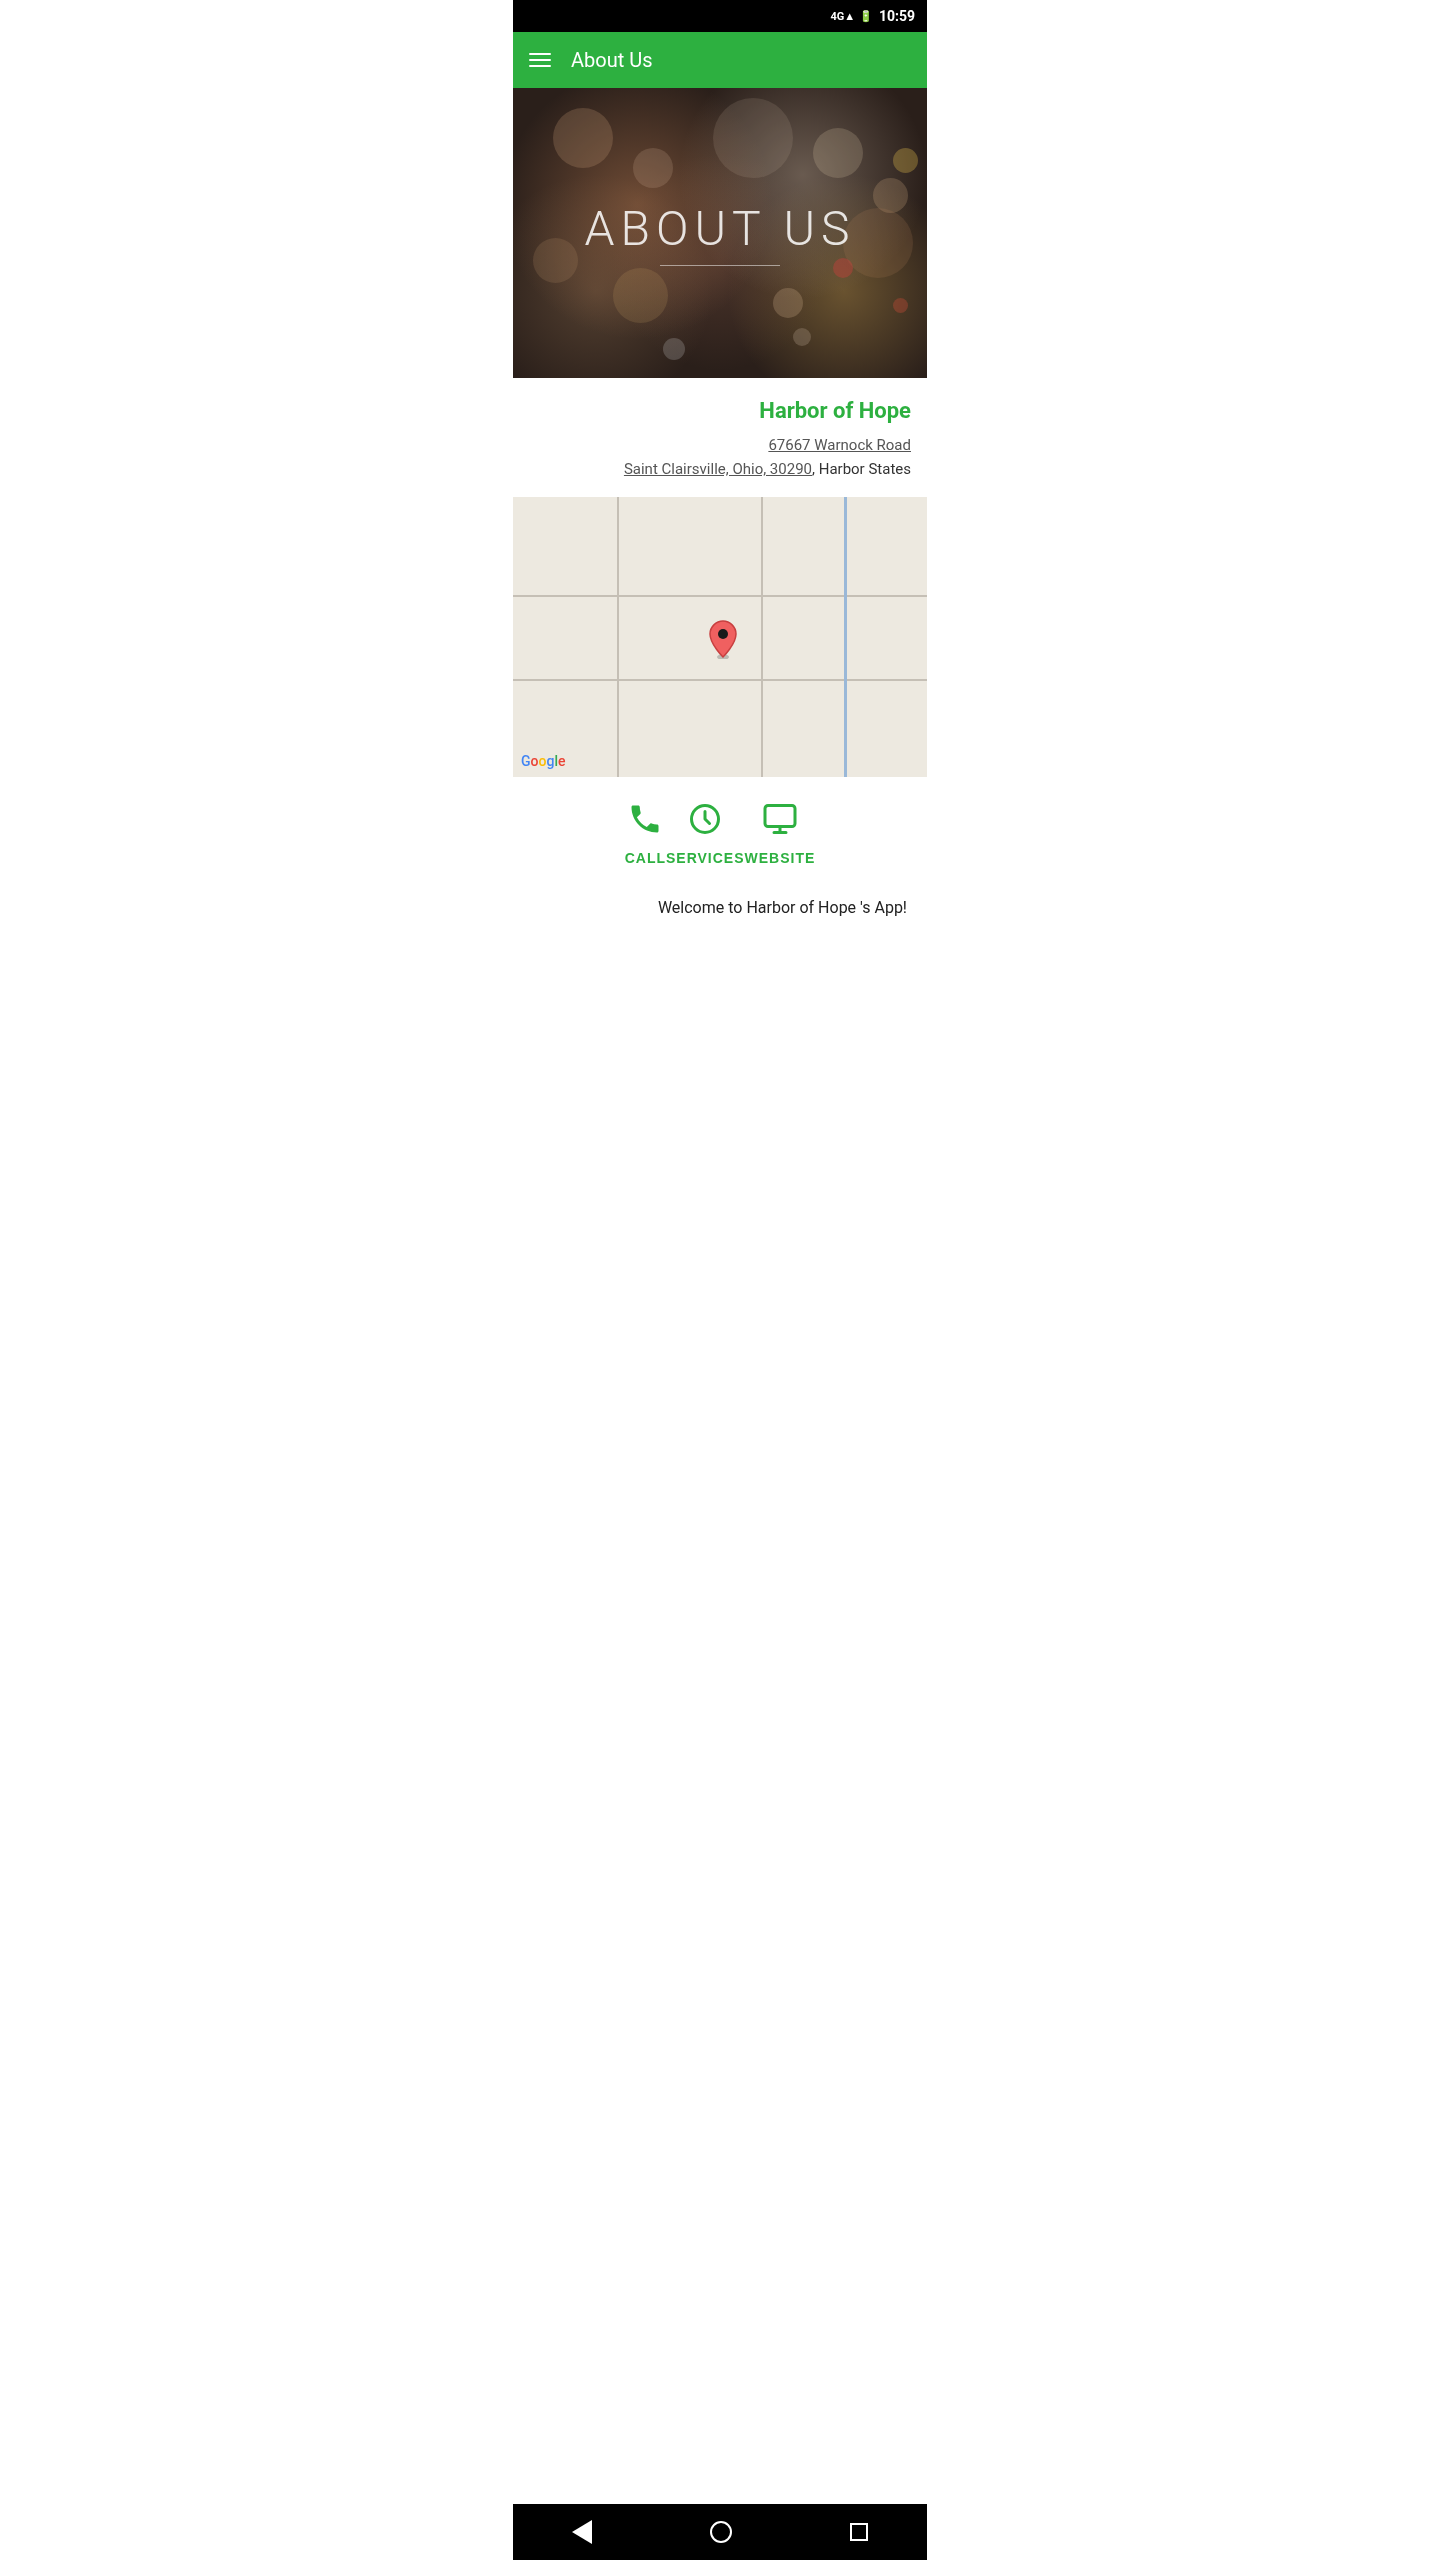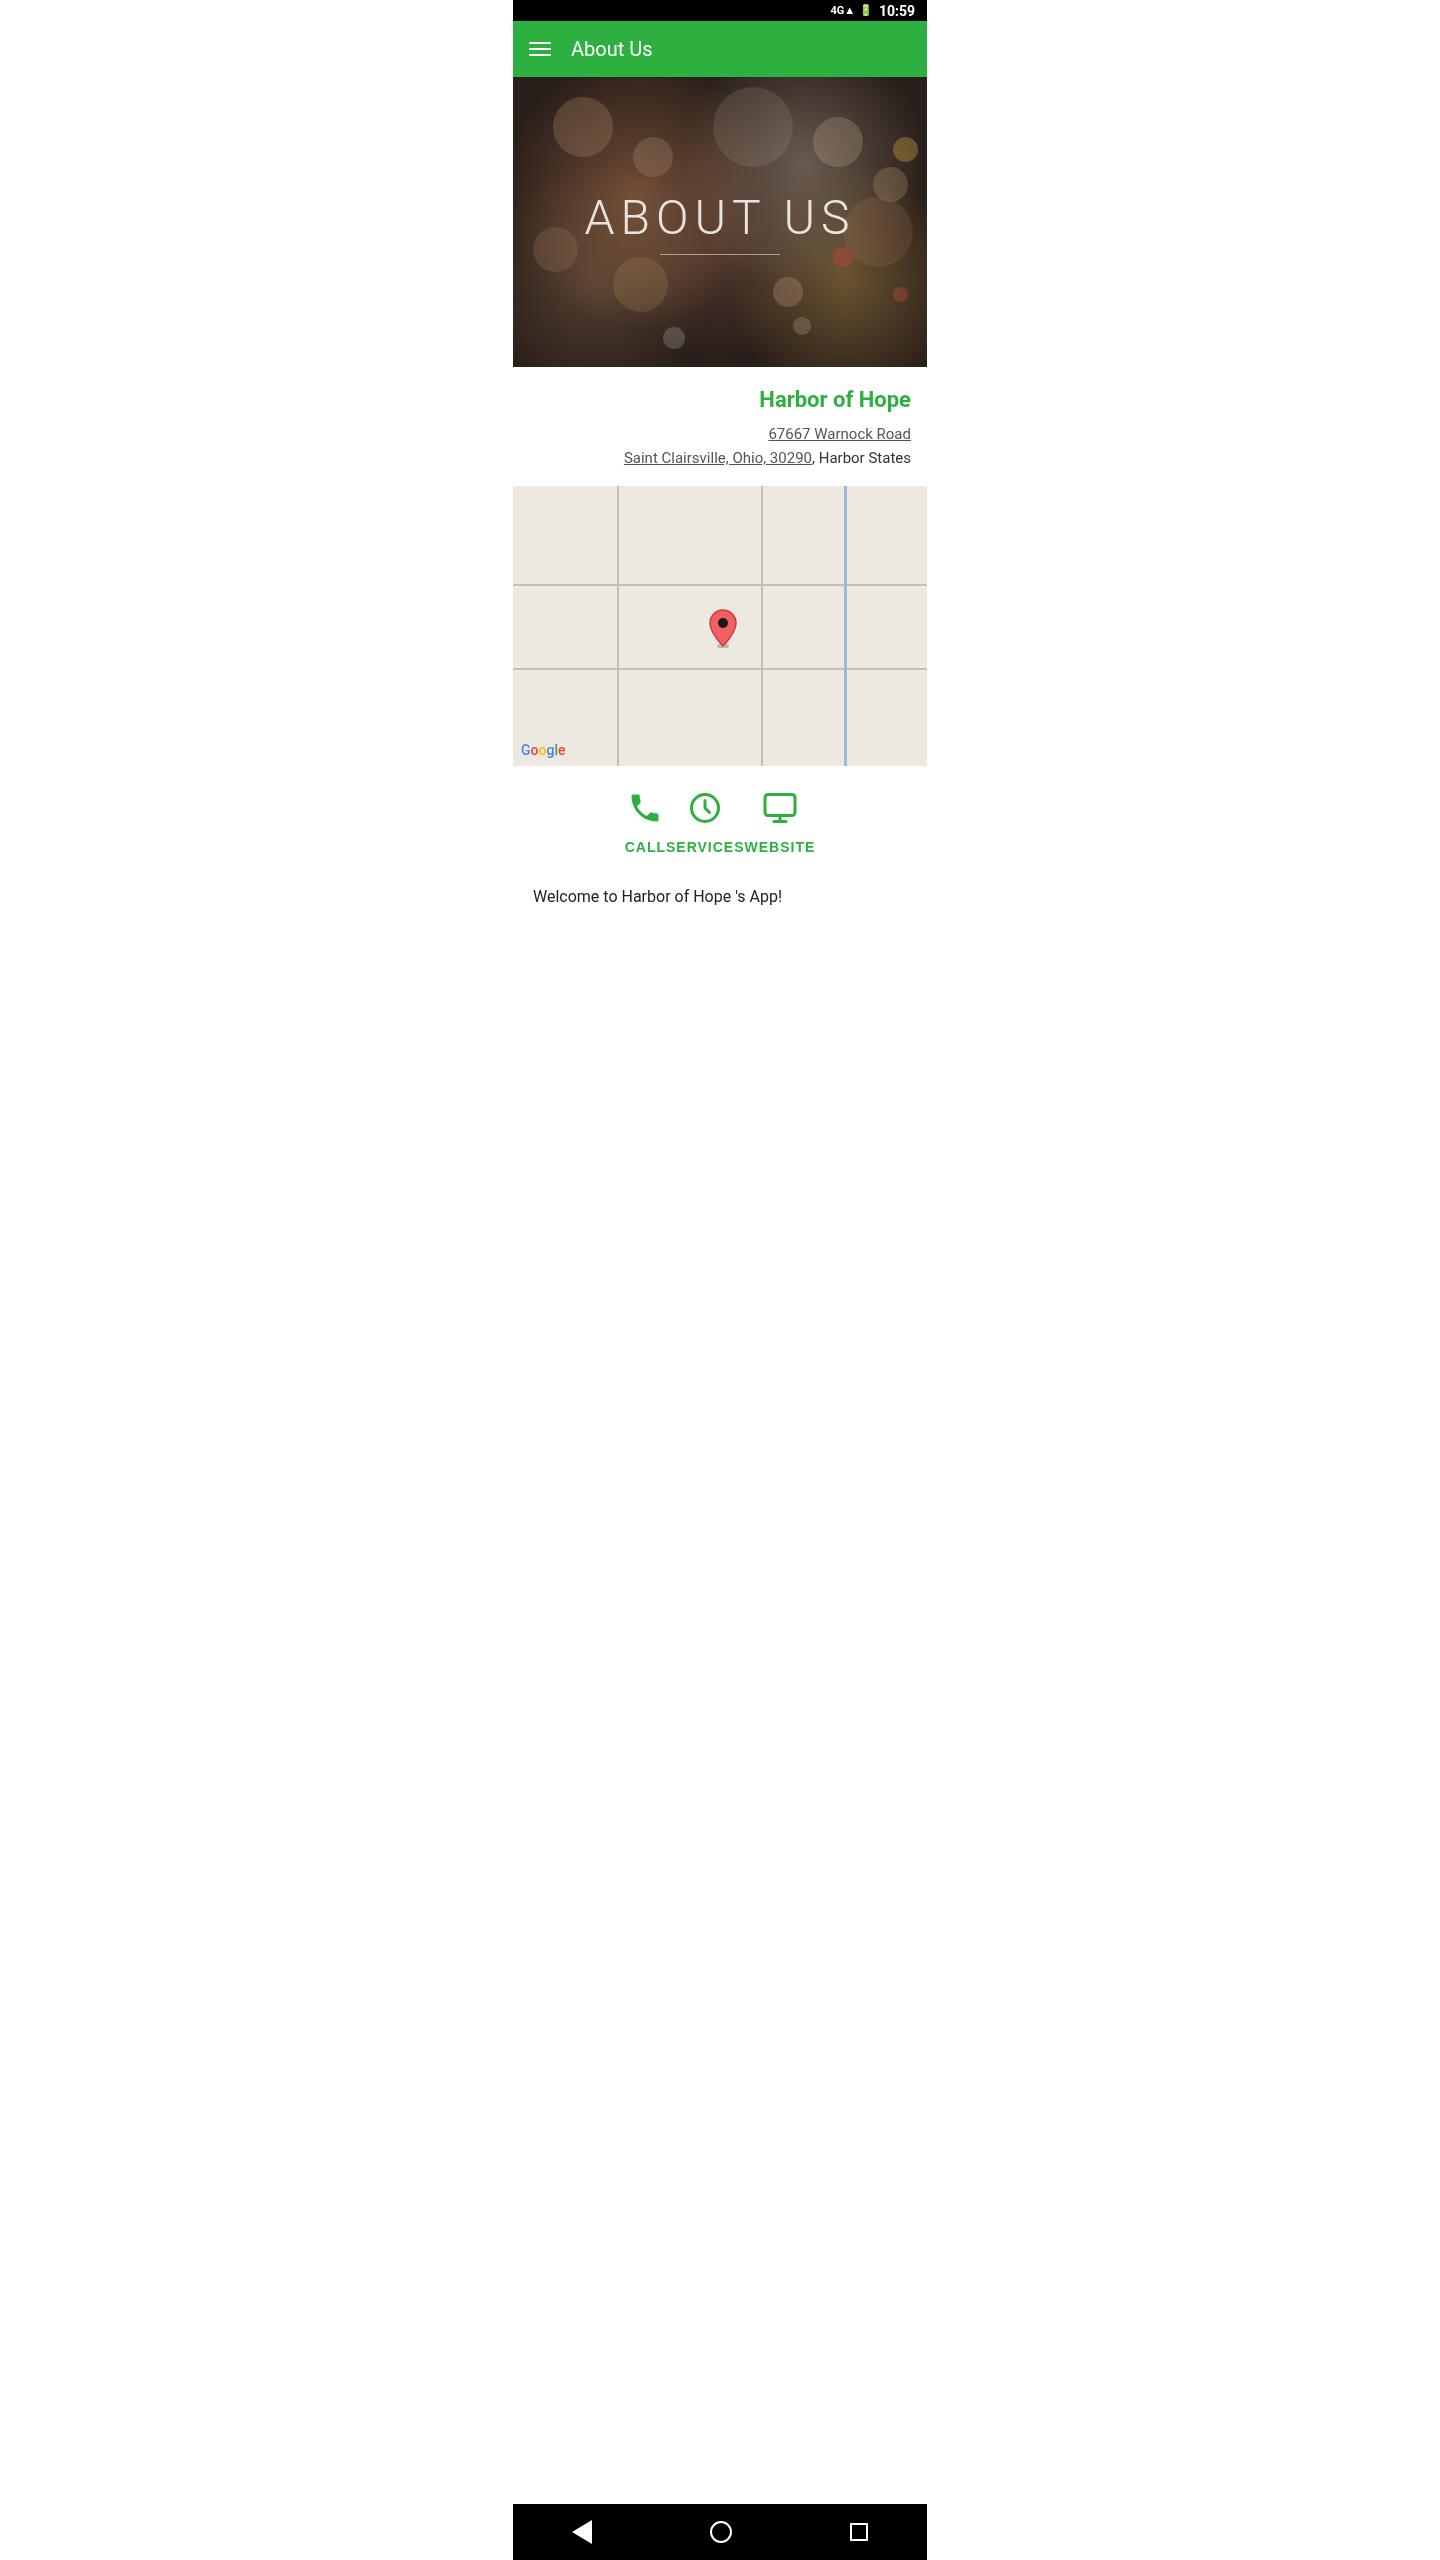--- a/index.html
+++ b/index.html
@@ -16,21 +16,21 @@
 
     
     .status-bar {
       background: #000;
       color: #fff;
       display: flex;
       justify-content: flex-end;
       align-items: center;
       padding: 4px 12px;
       font-size: 12px;
-      height: 21px;
+      height: 32px;
       gap: 6px;
     }
     .status-bar .time {
       font-weight: bold;
       font-size: 14px;
     }
     .status-icons {
       display: flex;
       align-items: center;
       gap: 4px;
@@ -237,20 +237,21 @@
     }
 
     
     .welcome-section {
       padding: 12px 20px 24px;
       background: #fff;
     }
     .welcome-text {
       color: #222;
       font-size: 16px;
+      text-align: right;
     }
 
     
     .bottom-nav {
       background: #000;
       display: flex;
       justify-content: space-around;
       align-items: center;
       height: 56px;
       position: fixed;

